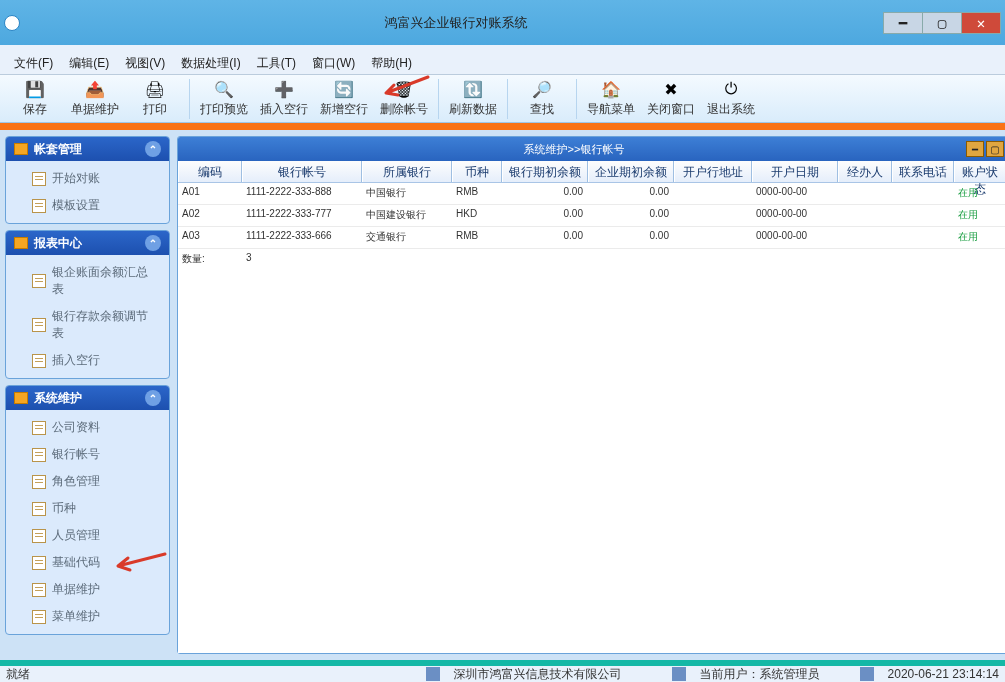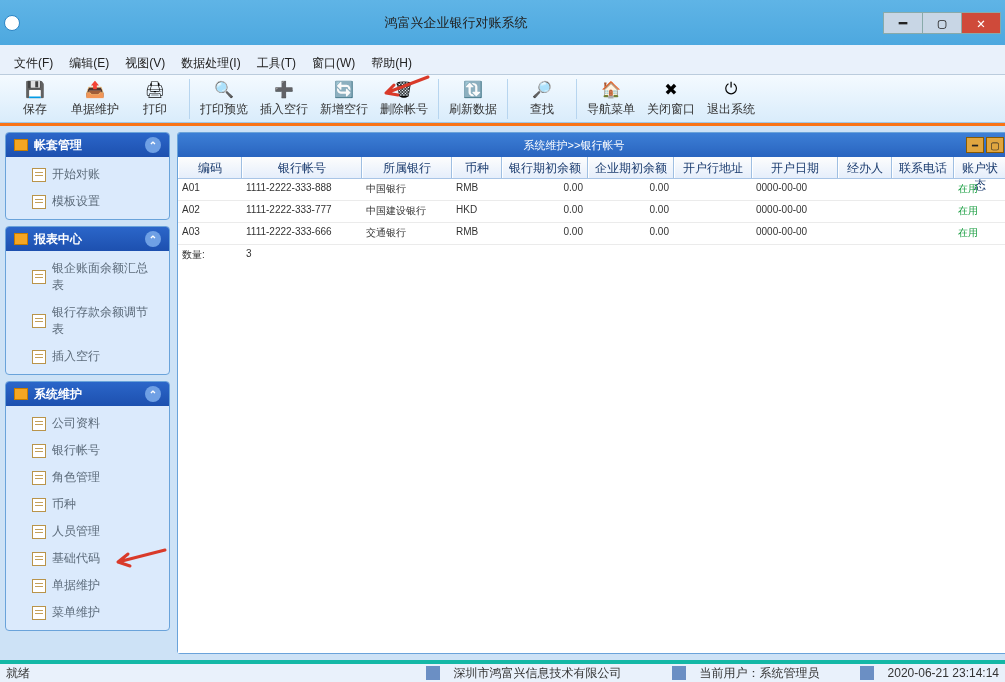--- a/index.html
+++ b/index.html
@@ -18,21 +18,21 @@
 .menubar .menuitem { padding: 2px 8px; color: #222; cursor: default; }
 
 
 .toolbar { height: 48px; background: linear-gradient(#f4faff,#d9ecfb); display: flex; align-items: center; padding: 0 6px; border-bottom: 1px solid #9fc7e8; gap: 2px; }
 .tbtn { width: 58px; height: 44px; display: flex; flex-direction: column; align-items: center; justify-content: center; gap: 2px; cursor: pointer; }
 .tbtn .ticon { width: 20px; height: 20px; display: flex; align-items: center; justify-content: center; font-size: 16px; }
 .tbtn .tlabel { font-size: 12px; color: #333; text-align: center; white-space: nowrap;}
 .tsep { width: 1px; height: 40px; background: #b7d5ef; margin: 0 3px;}
 
 
-.mainrow { flex: 1; display: flex; background: #cde2f6; border-top: 3px solid #f97316; min-height: 0;}
+.mainrow { flex: 1; display: flex; background: #cde2f6; border-top: 7px solid #f97316; min-height: 0;}
 
 
 .sidebar { width: 175px; padding: 6px 5px; display: flex; flex-direction: column; gap: 6px; overflow-y: auto;}
 .panel { background: #dbeafc; border: 1px solid #6aa3da; border-radius: 4px; }
 .panel-hd { height: 24px; background: linear-gradient(#2b66c9,#1d50af); color: #fff; display: flex; align-items: center; padding: 0 8px; border-radius: 3px 3px 0 0; font-weight: bold; gap:6px;}
 .panel-hd .hd-icon { width: 14px; height: 12px; background: #f5a623; border: 1px solid #c67c00;}
 .panel-hd .collapse { margin-left: auto; width: 16px; height: 16px; border-radius: 50%; background: #6fa0e4; display: flex; align-items: center; justify-content: center; font-size: 10px; }
 .panel-body { padding: 4px 2px; margin-left: 16px;}
 .nav-item { display: flex; align-items: center; gap: 6px; padding: 5px 8px; color: #5c6b7a; cursor: pointer; }
 .nav-item .doc-icon { width: 14px; height: 14px; border: 1px solid #b9944a; background: #fff; position: relative;}
@@ -62,21 +62,21 @@
 .grow .gcell.num { text-align:right;}
 .grow .gcell.status { color:#169c3e;}
 .gcell.c-code{width:64px;} .gcell.c-acct{width:120px;} .gcell.c-bank{width:90px;} .gcell.c-cur{width:50px;}
 .gcell.c-bopen{width:86px;} .gcell.c-copen{width:86px;} .gcell.c-addr{width:78px;} .gcell.c-date{width:86px;}
 .gcell.c-handler{width:54px;} .gcell.c-phone{width:62px;} .gcell.c-status{width:52px;} .gcell.c-act{width:24px;}
 .grow.count { border-bottom:none;}
 .grow.count .gcell { color:#333;}
 .user-ico { width:16px; height:16px; background: radial-gradient(circle at 50% 35%, #f6cf8f 0 5px, transparent 5px) , linear-gradient(#f6cf8f,#f6cf8f); border-radius: 3px; }
 
 
-.statusbar { height: 22px; background: #e9f1fb; border-top: 4px solid #14b8a6; display:flex; align-items:center; padding:0 6px; color:#333; gap:10px;}
+.statusbar { height: 22px; background: #e9f1fb; border-top: 6px solid #14b8a6; display:flex; align-items:center; padding:0 6px; color:#333; gap:10px;}
 .statusbar .spacer { flex:1;}
 .statusbar .sicon { width:14px; height:14px; background:#6b8fc4; display:inline-block; margin-right:4px;}
 </style>
 </head>
 <body>
 
 <div class="titlebar">
   <div class="app-icon"></div>
   <div class="title">鸿富兴企业银行对账系统</div>
   <div class="winbtns">

